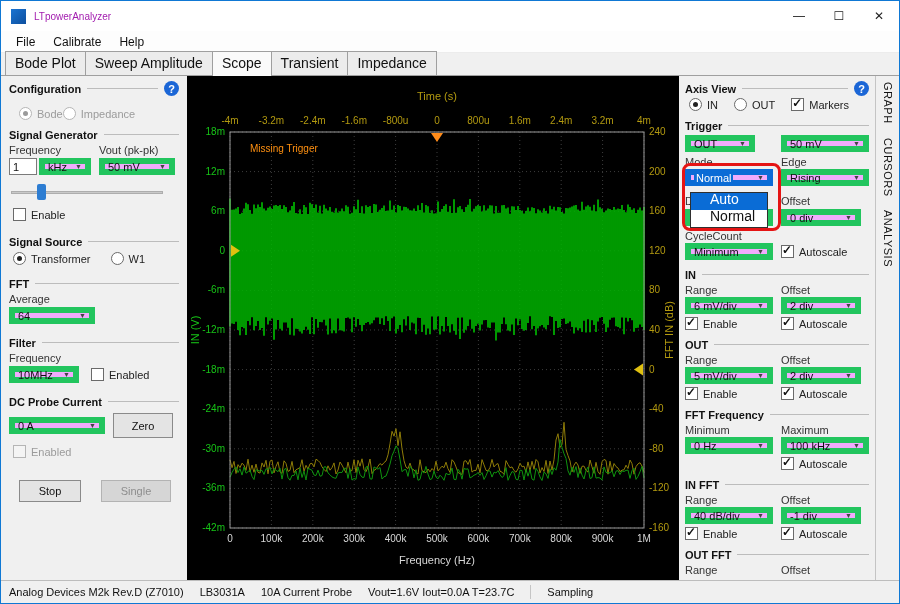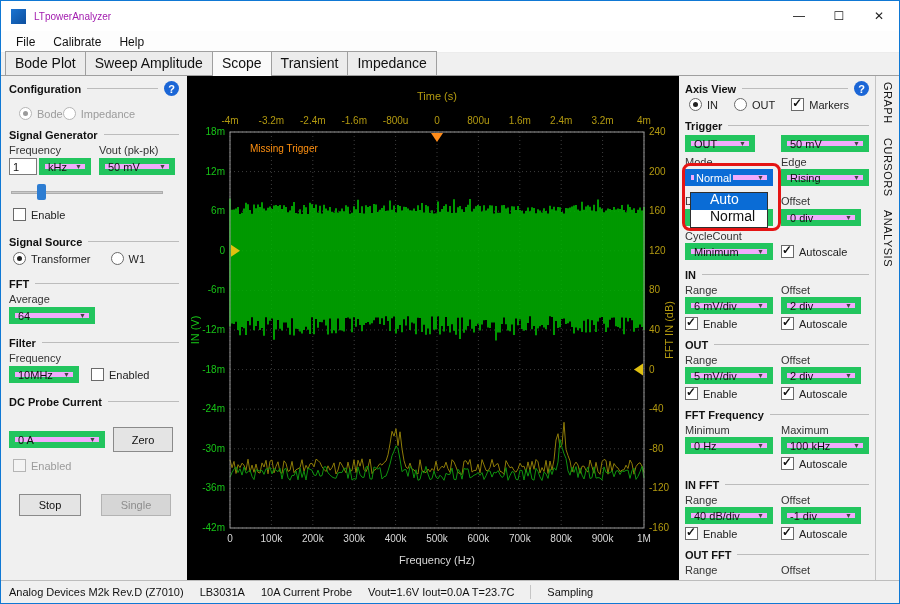--- a/index.html
+++ b/index.html
@@ -218,21 +218,21 @@
         <label class="cbrow">
           <span class="cb"></span>
           <span>Enabled</span>
         </label>
       </div>
 
       <div class="ghead" style="margin-top:12px">
         <b>DC Probe Current</b>
         <div class="rule"></div>
       </div>
-      <div style="display:flex;align-items:center;gap:8px;margin-top:19px">
+      <div style="display:flex;align-items:center;gap:8px;margin-top:5px">
         <div class="combo" style="width:96px">
           <span class="sel">0 A</span>
           <span class="arr">▼</span>
         </div>
         <div class="btn small" style="width:60px">Zero</div>
       </div>
       <label class="cbrow" style="margin:7px 0 0 4px">
         <span class="cb dis"></span>
         <span class="dis-lbl">Enabled</span>
       </label>

